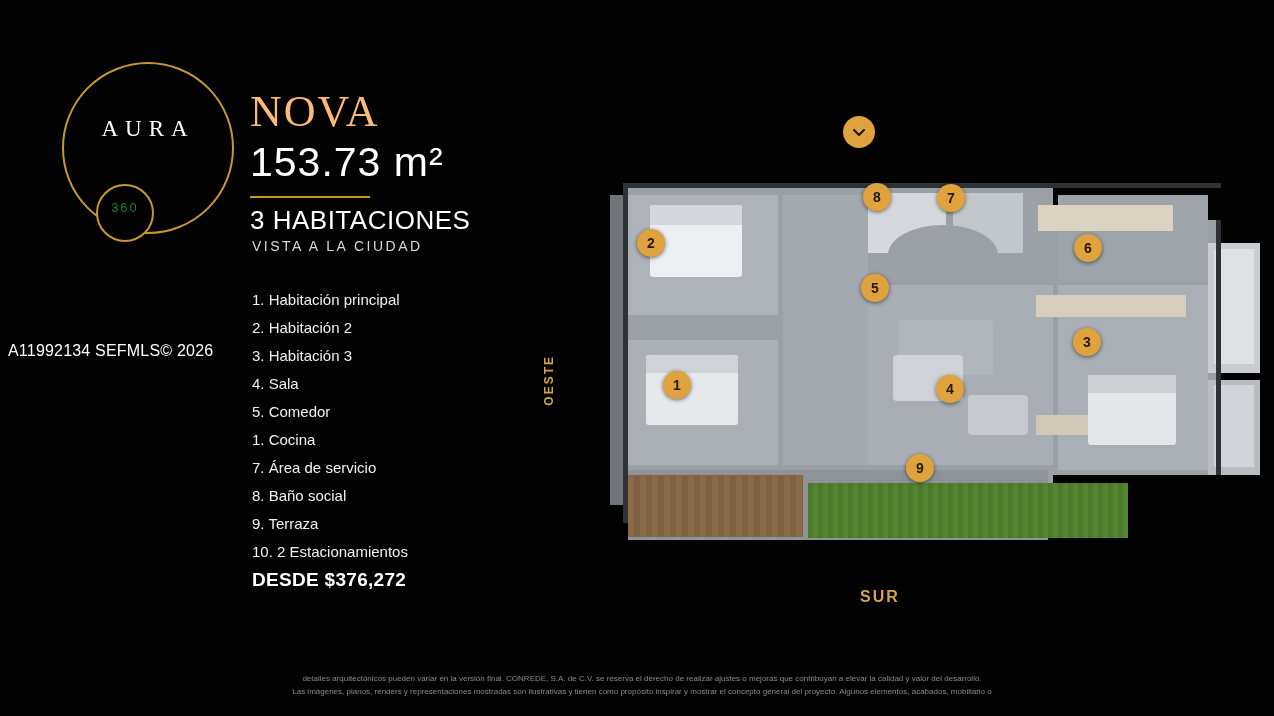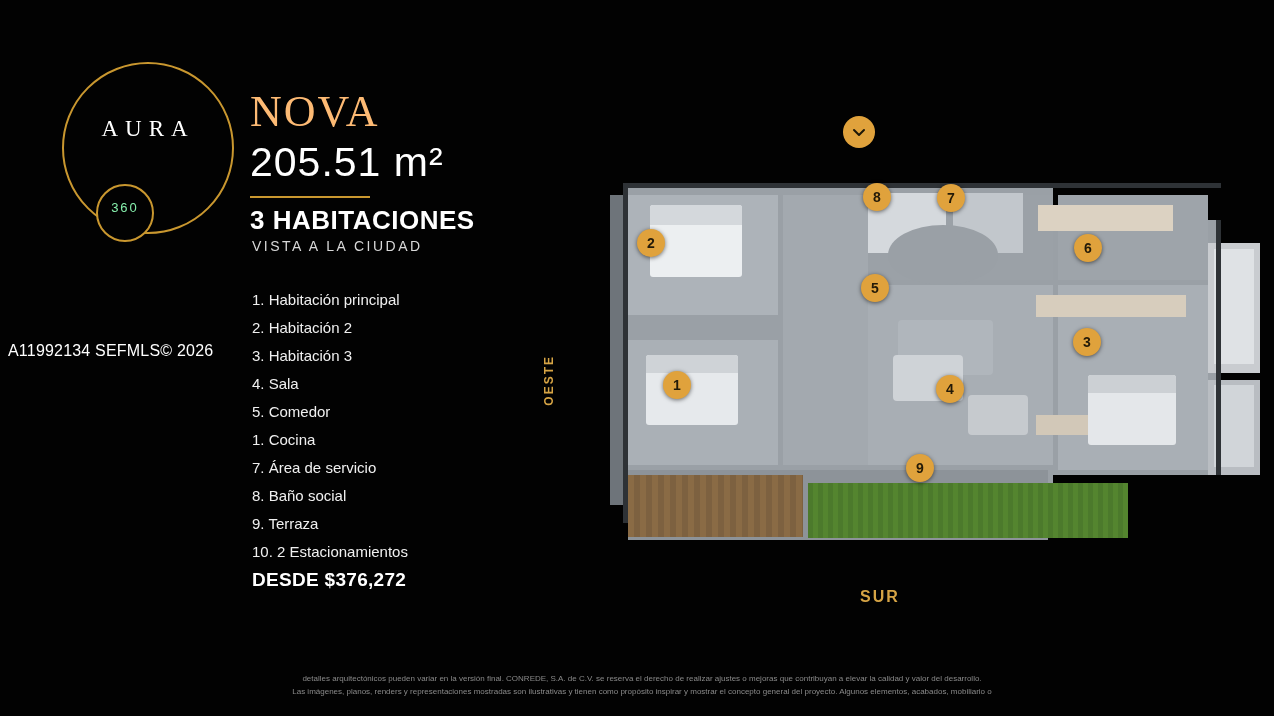--- a/index.html
+++ b/index.html
@@ -56,21 +56,21 @@
     color: #ffffff;
     font-family: "Liberation Serif", serif;
   }
   .logo-360 {
     position: absolute;
     left: 34px; top: 138px;
     width: 58px;
     text-align: center;
     font-size: 13px;
     letter-spacing: 2px;
-    color: #86efac;
+    color: #15803d;
   }
 
   
   .title-block {
     position: absolute;
     left: 250px;
     top: 88px;
     width: 300px;
   }
   .title-nova {
@@ -94,21 +94,21 @@
     height: 2px;
     background: #c9972f;
     margin: 8px 0 6px 0;
   }
   .title-rooms {
     font-size: 26px;
     color: #ffffff;
     letter-spacing: 0.5px;
     line-height: 32px;
     margin: 0;
-    font-weight: 700;
+    font-weight: 400;
   }
   .title-view {
     font-size: 14px;
     color: #d8d8d8;
     letter-spacing: 2.5px;
     margin: 2px 0 0 2px;
   }
 
   .mls-ref {
     position: absolute;
@@ -289,21 +289,21 @@
 
   <div class="logo-wrap">
     <div class="logo-ring"></div>
     <div class="logo-aura">AURA</div>
     <div class="logo-ring-inner"></div>
     <div class="logo-360">360</div>
   </div>
 
   <div class="title-block">
     <div class="title-nova">NOVA</div>
-    <div class="title-area">205.51 m²</div>
+    <div class="title-area">153.73 m²</div>
     <div class="rule"></div>
     <div class="title-rooms">3 HABITACIONES</div>
     <div class="title-view">VISTA A LA CIUDAD</div>
   </div>
 
   <div class="mls-ref">A11992134  SEFMLS© 2026</div>
 
   <div class="legend">
     <div class="legend-item">1. Habitación principal</div>
     <div class="legend-item">2. Habitación 2</div>

